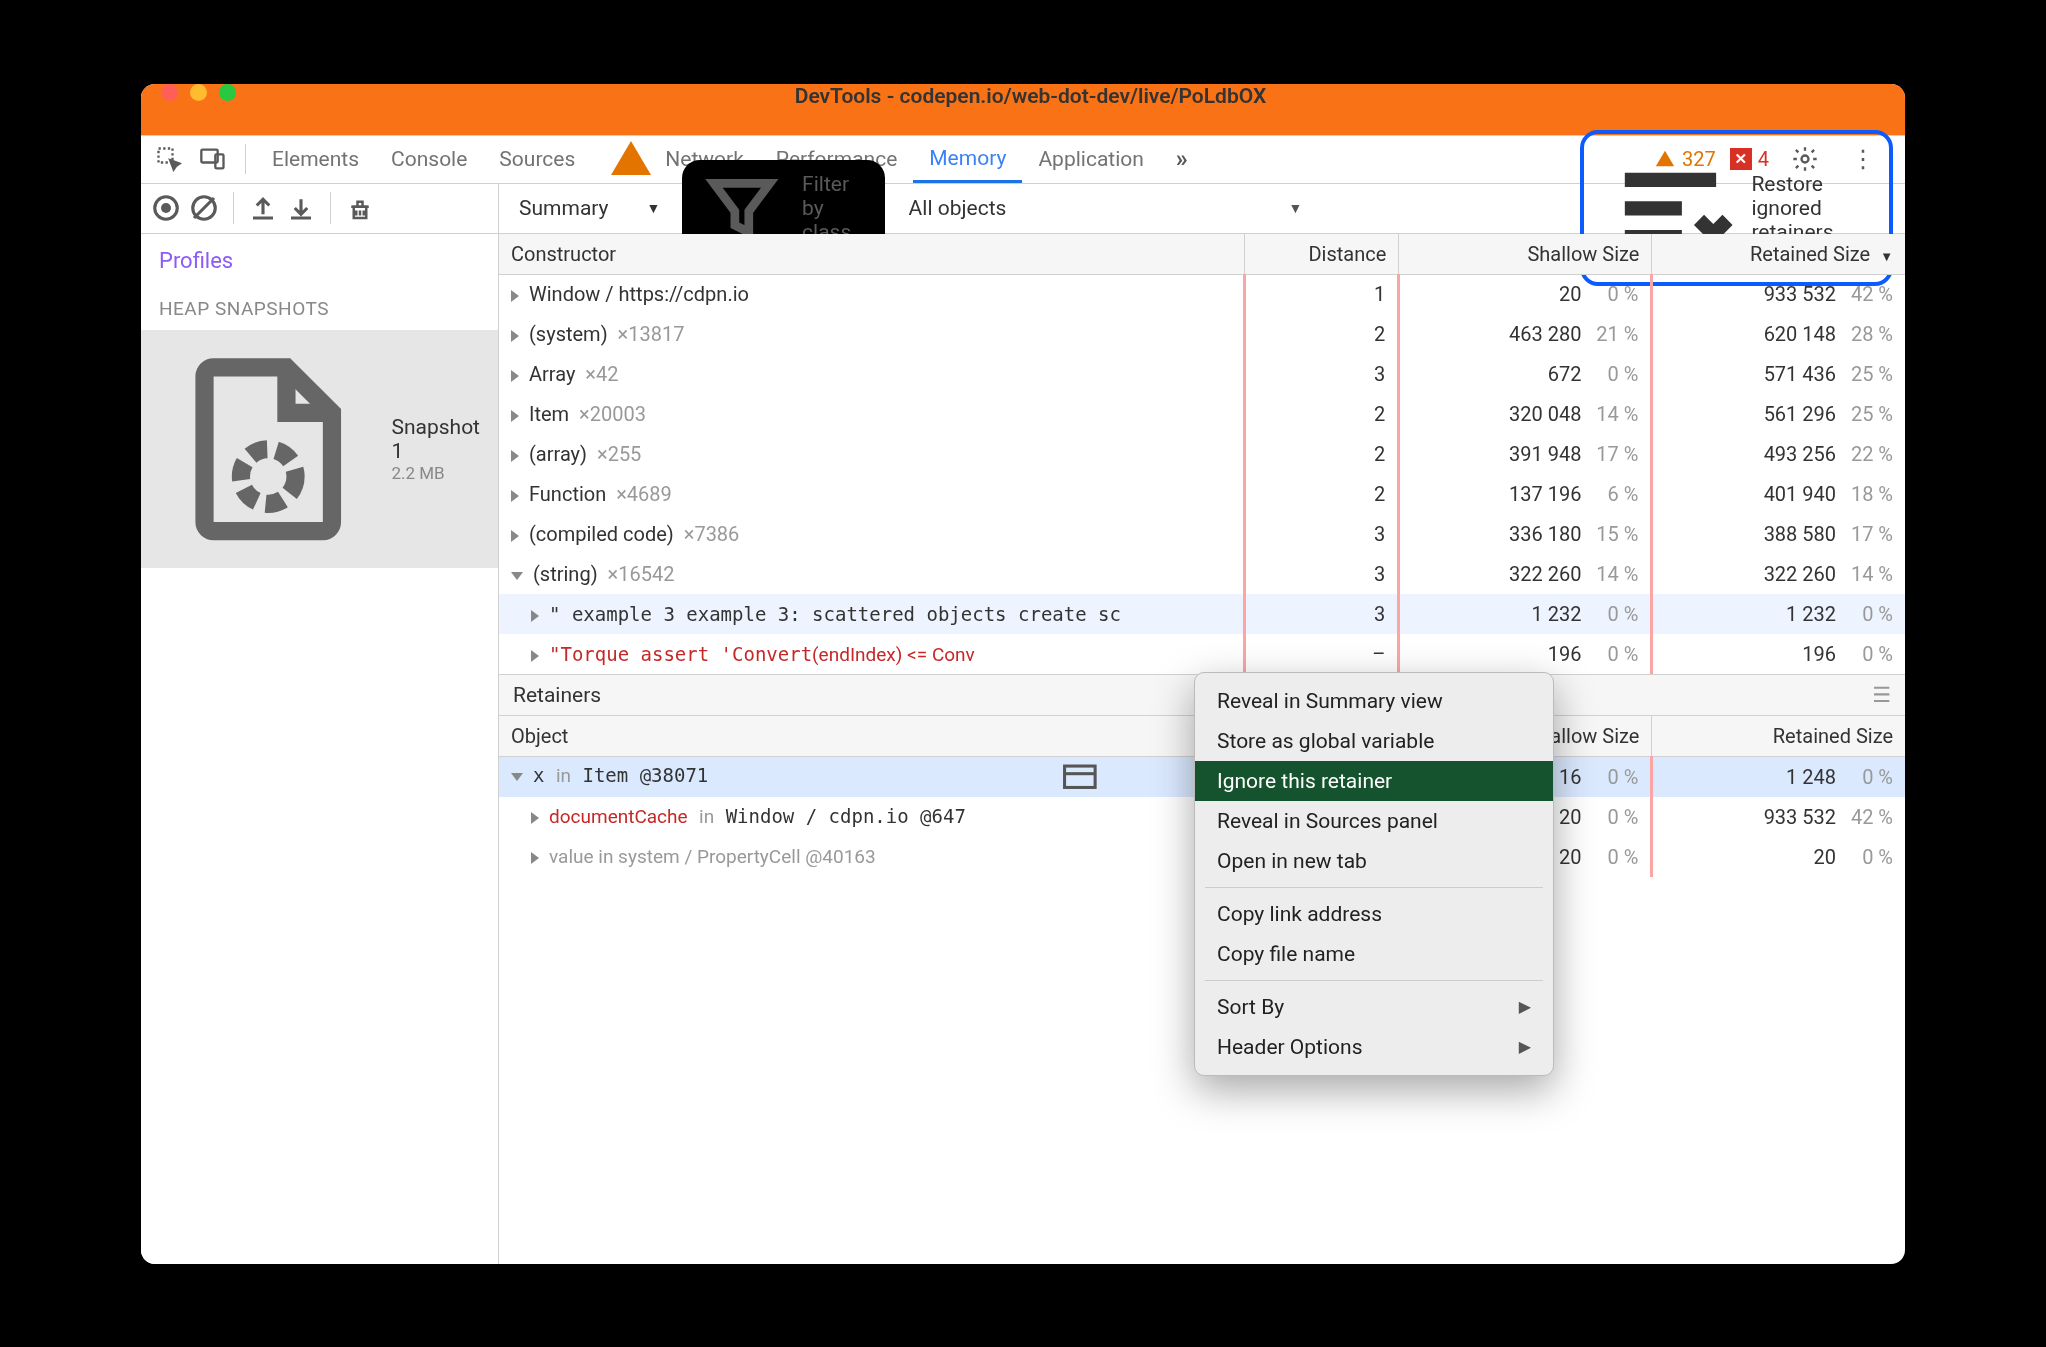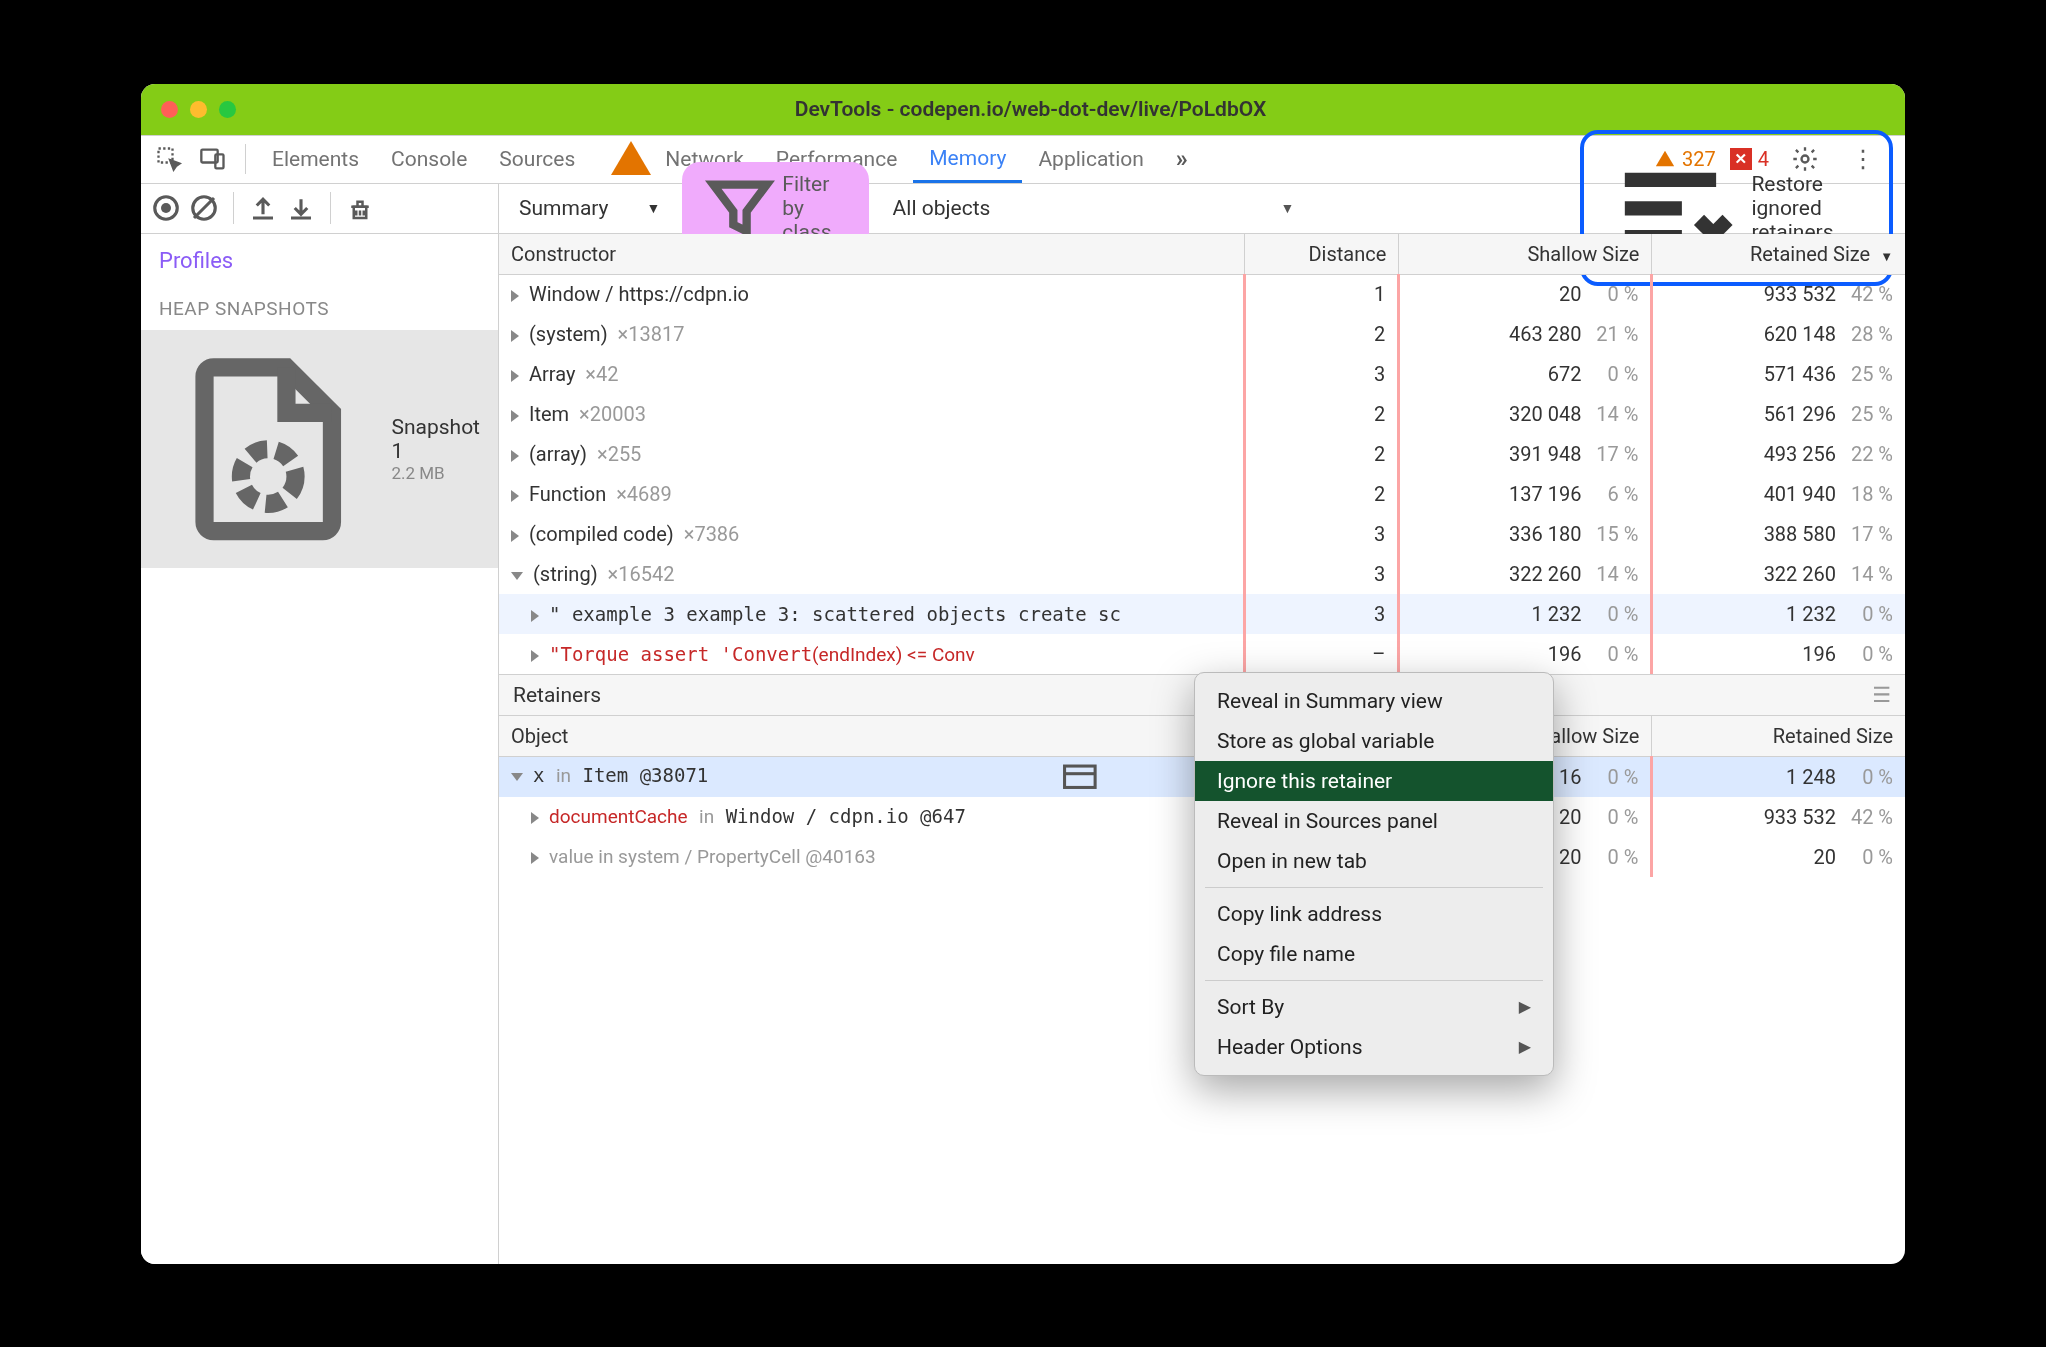--- a/index.html
+++ b/index.html
@@ -1,37 +1,37 @@
 <!DOCTYPE html>
 <html><head>
 <meta charset="utf-8">
 <style>
 * { margin:0; padding:0; box-sizing:border-box; font-family:-apple-system,BlinkMacSystemFont,"Segoe UI",Roboto,sans-serif; }
 body { background:#000; width:2046px; height:1347px; display:flex; align-items:center; justify-content:center; }
 .window { width:1764px; background:#fff; border-radius:14px; overflow:hidden; box-shadow:0 30px 80px rgba(0,0,0,.5); position:relative; }
-.titlebar { height:52px; background:#84cc16; display:flex; align-items:center; padding:0 20px; border-bottom:1px solid #d0d0d0; }
+.titlebar { height:52px; background:#f97316; display:flex; align-items:flex-start; padding:0 20px; border-bottom:1px solid #d0d0d0; }
 .traffic { display:flex; gap:12px; }
 .dot { width:17px; height:17px; border-radius:50%; }
 .dot.red{background:#ff5f57}.dot.yel{background:#febc2e}.dot.grn{background:#28c840}
 .title { flex:1; text-align:center; font-size:21px; font-weight:600; color:#333; padding-right:60px; }
 .tabs { height:48px; display:flex; align-items:center; border-bottom:1px solid #d0d0d0; padding:0 6px; }
 .tabs .ic{width:28px;height:28px;margin:0 8px;color:#5a5a5a;display:flex;align-items:center;justify-content:center}
 .tabs .divider{width:1px;height:30px;background:#d0d0d0;margin:0 10px}
 .tab{padding:0 16px;height:48px;display:flex;align-items:center;font-size:21px;color:#737373;gap:10px;cursor:pointer}
 .tab.active{color:#3b82f6;border-bottom:3px solid #1a73e8}
 .tabs .right{margin-left:auto;display:flex;align-items:center;gap:14px;padding-right:14px}
 .badge{display:flex;align-items:center;gap:6px;font-size:20px}
 .badge.err .bx{background:#d93025;color:#fff;width:22px;height:22px;display:flex;align-items:center;justify-content:center;font-size:15px;font-weight:700}
 .toolbar{height:50px;display:flex;align-items:center;border-bottom:1px solid #d0d0d0}
 .toolbar .left{width:358px;display:flex;align-items:center;padding:0 10px;gap:8px;border-right:1px solid #d0d0d0;height:100%}
 .toolbar .ic{width:30px;height:30px;color:#5a5a5a;display:flex;align-items:center;justify-content:center}
 .tvd{width:1px;height:32px;background:#d0d0d0;margin:0 6px}
 .toolbar .main{flex:1;display:flex;align-items:center;padding:0 12px;gap:14px}
 .dropdown{display:flex;align-items:center;gap:38px;font-size:21px;color:#333;padding:4px 8px}
-.pill{display:flex;align-items:center;gap:2px;background:#f0abfc;border-radius:18px;padding:6px 18px;font-size:21px;color:#5a5a5a}
+.pill{display:flex;align-items:center;gap:18px;background:#000000;border-radius:18px;padding:6px 18px;font-size:21px;color:#5a5a5a}
 .plain{font-size:21px;color:#333;padding:0 10px}
 .restore{margin-left:auto;border:4px solid #0b5cff;border-radius:18px;padding:6px 18px;display:flex;align-items:center;gap:12px;font-size:21px;color:#333}
 .body{display:flex;height:1030px}
 .sidebar{width:358px;border-right:1px solid #d0d0d0;background:#fff}
 .sidebar .hdr{padding:14px 18px;font-size:22px;color:#8b5cf6}
 .sidebar .sect{padding:10px 18px;font-size:19px;color:#888;letter-spacing:.5px}
 .snapshot{display:flex;align-items:center;gap:14px;padding:10px 18px;background:#e6e6e6}
 .snapshot .meta{display:flex;flex-direction:column}
 .snapshot .name{font-size:21px;color:#333}
 .snapshot .size{font-size:17px;color:#888}

